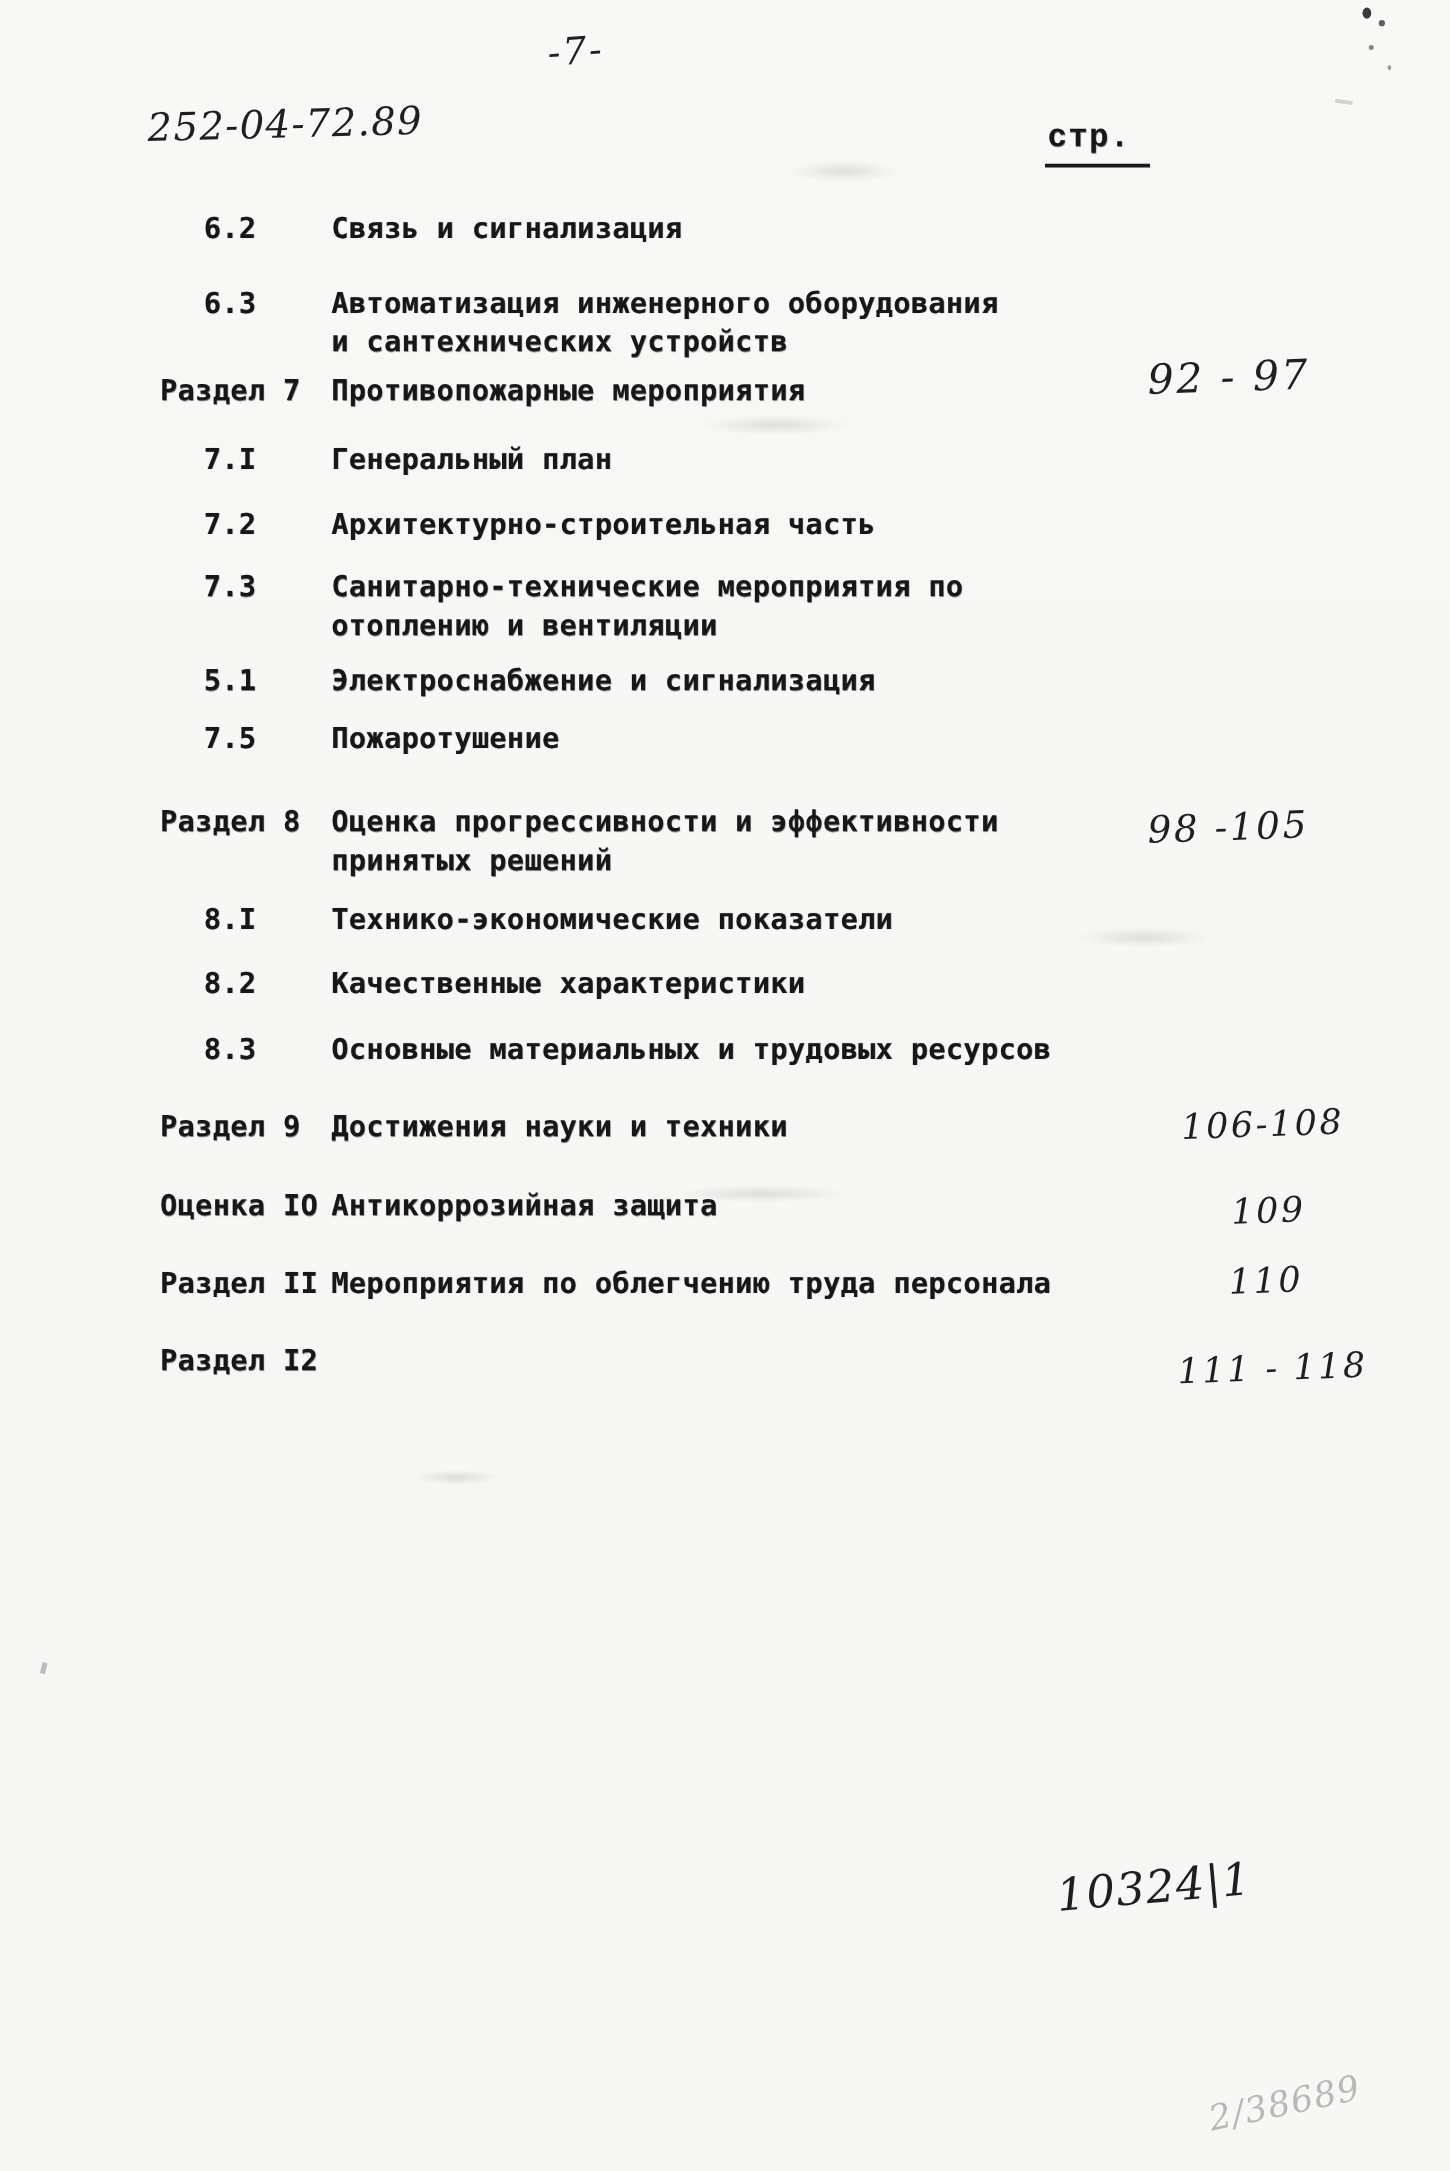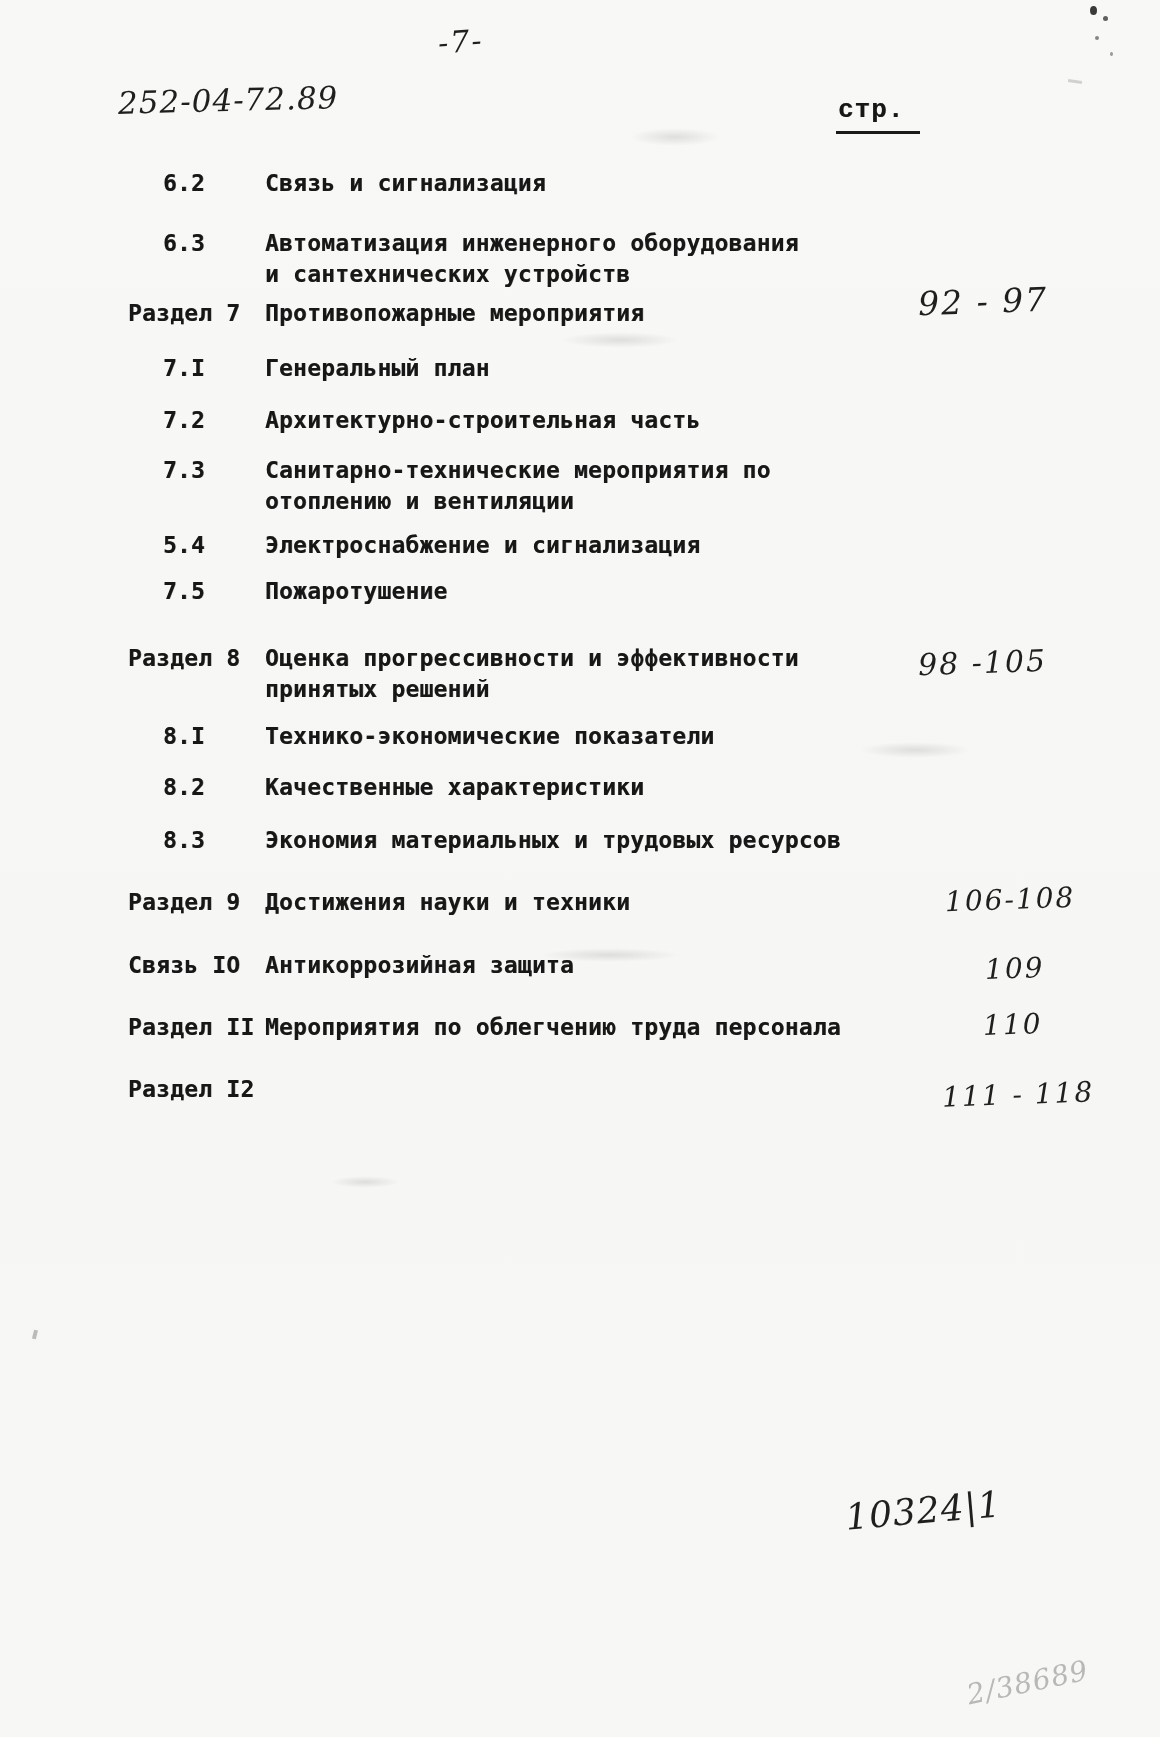--- a/index.html
+++ b/index.html
@@ -95,21 +95,21 @@
     <span class="typed title">Архитектурно-строительная часть</span>
   </div>
 
   <div class="row" style="top:455px">
     <span class="typed num">7.3</span>
     <span class="typed title">Санитарно-технические мероприятия по
 отоплению и вентиляции</span>
   </div>
 
   <div class="row" style="top:530px">
-    <span class="typed num">5.4</span>
+    <span class="typed num">5.1</span>
     <span class="typed title">Электроснабжение и сигнализация</span>
   </div>
 
   <div class="row" style="top:576px">
     <span class="typed num">7.5</span>
     <span class="typed title">Пожаротушение</span>
   </div>
 
   <div class="row" style="top:643px">
     <span class="typed label">Раздел 8</span>
@@ -123,31 +123,31 @@
     <span class="typed title">Технико-экономические показатели</span>
   </div>
 
   <div class="row" style="top:772px">
     <span class="typed num">8.2</span>
     <span class="typed title">Качественные характеристики</span>
   </div>
 
   <div class="row" style="top:825px">
     <span class="typed num">8.3</span>
-    <span class="typed title">Экономия материальных и трудовых ресурсов</span>
+    <span class="typed title">Основные материальных и трудовых ресурсов</span>
   </div>
 
   <div class="row" style="top:887px">
     <span class="typed label">Раздел 9</span>
     <span class="typed title">Достижения науки и техники</span>
     <span class="hand pages" style="left:945px; top:-4px">106-108</span>
   </div>
 
   <div class="row" style="top:950px">
-    <span class="typed label">Связь IО</span>
+    <span class="typed label">Оценка IО</span>
     <span class="typed title">Антикоррозийная защита</span>
     <span class="hand pages" style="left:985px; top:2px">109</span>
   </div>
 
   <div class="row" style="top:1012px">
     <span class="typed label">Раздел II</span>
     <span class="typed title">Мероприятия по облегчению труда персонала</span>
     <span class="hand pages" style="left:983px; top:-4px">110</span>
   </div>
 

